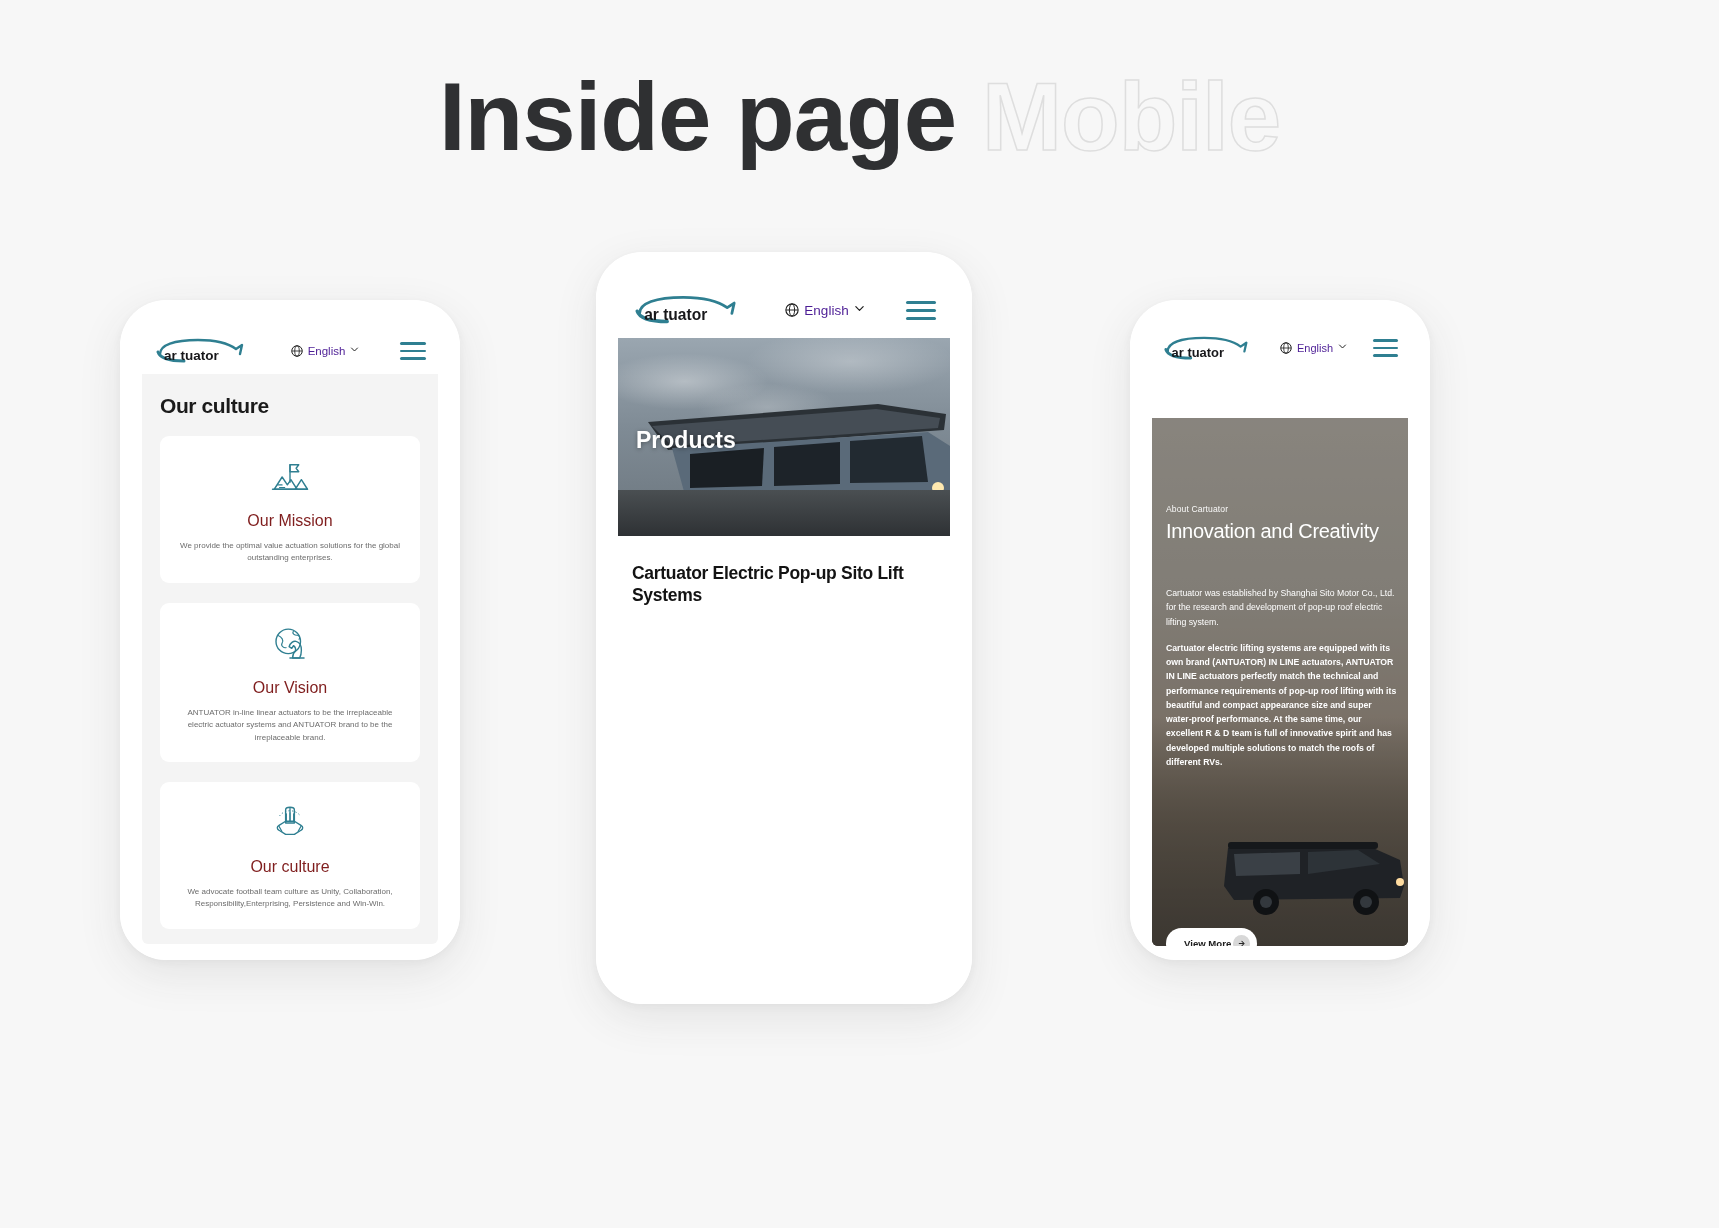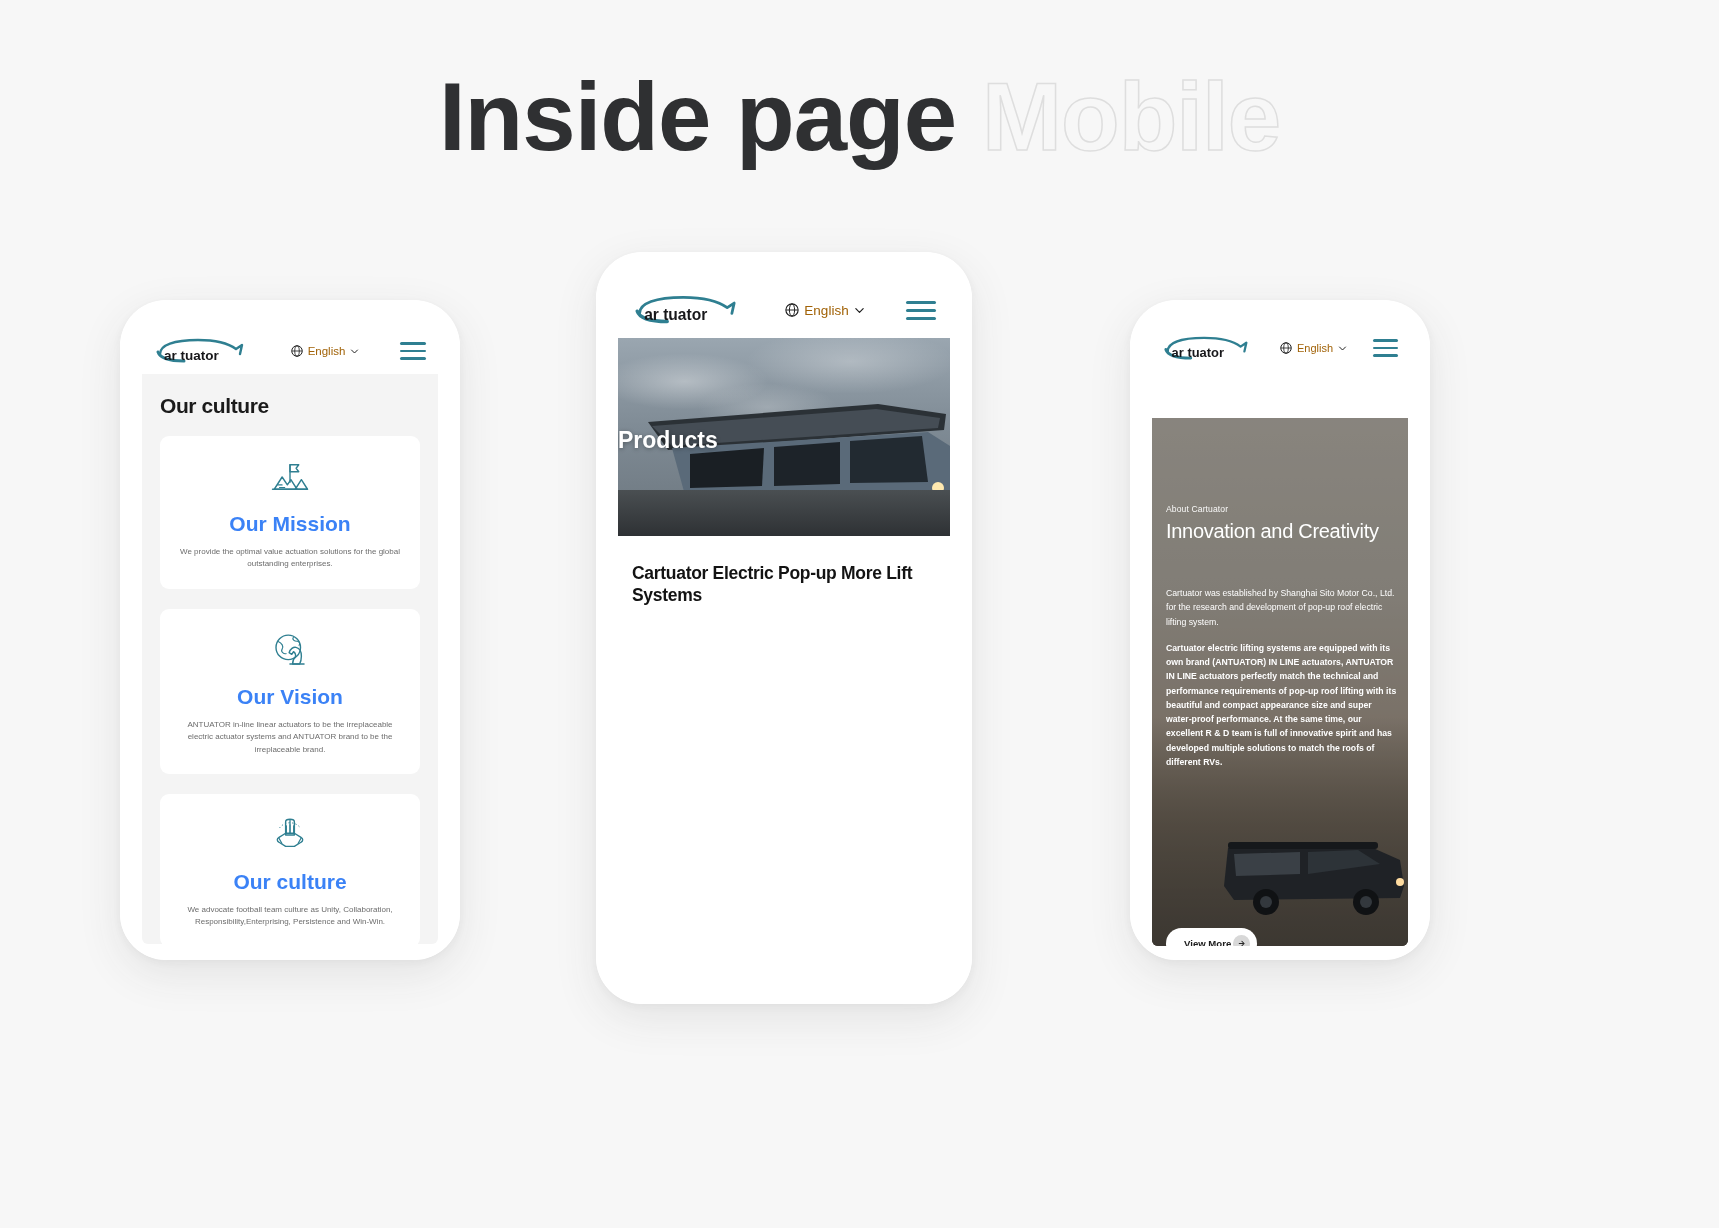--- a/index.html
+++ b/index.html
@@ -45,41 +45,41 @@
     background: #fff; overflow: hidden;
   }
 
   
   .navbar {
     display: flex; align-items: center; justify-content: space-between;
     background: #fff; padding: 0 12px; gap: 24px;
   }
   .logo { display: block; }
   .lang {
-    display: flex; align-items: center; gap: 5px;
-    color: #a16207; white-space: nowrap;
+    display: flex; gap: 5px;
+    color: #4c1d95; white-space: nowrap;
   }
   .globe-ico { display: block; }
   .chev { display: block; }
   .hamburger { display: flex; flex-direction: column; justify-content: center; gap: 5px; }
   .hamburger span { display: block; background: #2f7f91; border-radius: 2px; }
 
   
   #phone1 { left: 120px; top: 300px; width: 340px; height: 660px; }
   #phone1 .screen { top: 28px; bottom: 16px; border-radius: 6px; }
   #phone1 .navbar { height: 46px; }
   #phone1 .hamburger span { width: 26px; height: 2.5px; }
   #phone1 .p1-body { background: #f4f4f4; padding: 14px 18px 10px; height: calc(100% - 46px); }
   #phone1 .p1-title { font-size: 21px; font-weight: 700; color: #1b1b1b; letter-spacing: -0.4px; margin: 6px 0 18px; }
   .culture-card {
     background: #fff; border-radius: 9px;
     padding: 20px 14px 18px; margin-bottom: 20px; text-align: center;
   }
   .culture-card .c-icon { display: flex; justify-content: center; margin-bottom: 14px; }
-  .culture-card .c-title { font-size: 21px; font-weight: 700; color: #3b82f6; margin-bottom: 10px; }
+  .culture-card .c-title { font-size: 16px; font-weight: 400; color: #7f1d1d; margin-bottom: 10px; }
   .culture-card .c-desc { font-size: 8px; line-height: 1.55; color: #6c6c6c; padding: 0 6px; }
 
   
   #phone2 { left: 596px; top: 252px; width: 376px; height: 752px; }
   #phone2 .screen { top: 30px; bottom: 18px; border-radius: 6px; }
   #phone2 .navbar { height: 56px; padding: 0 14px; }
   #phone2 .hamburger span { width: 30px; height: 3px; }
   .hero {
     position: relative; height: 198px; overflow: hidden;
     background: linear-gradient(170deg,#8d9aa4 0%,#77838d 38%,#5d666d 68%,#3c4146 100%);
@@ -93,21 +93,21 @@
       linear-gradient(180deg,#9aa6b0 0%,#7f8b95 45%,#6b757d 100%);
   }
   .hero .truck {
     position: absolute; right: -8px; bottom: 0; width: 330px; height: 148px;
   }
   .hero .ground {
     position: absolute; left: 0; right: 0; bottom: 0; height: 46px;
     background: linear-gradient(180deg,#4a4f52 0%,#2e3134 100%);
   }
   .hero .hero-label {
-    position: absolute; left: 0; bottom: 82px;
+    position: absolute; left: 18px; bottom: 82px;
     font-size: 23px; font-weight: 700; color: #fff;
     text-shadow: 0 1px 4px rgba(0,0,0,0.35);
   }
   .p2-body { padding: 26px 14px 0; }
   .p2-prod-title { font-size: 17.5px; font-weight: 700; color: #131313; line-height: 1.26; letter-spacing: -0.3px; }
   .p2-prod-desc { margin-top: 14px; font-size: 12.6px; line-height: 1.72; color: #555; }
   .prod-card {
     margin: 36px 0 0; background: #f4f4f4; border-radius: 4px;
     height: 248px; position: relative;
   }
@@ -284,21 +284,21 @@
             <circle cx="118" cy="138" r="8" fill="#3d4349"></circle>
             <circle cx="272" cy="136" r="17" fill="#15181b"></circle>
             <circle cx="272" cy="136" r="8.5" fill="#3d4349"></circle>
             <circle cx="310" cy="100" r="6" fill="#ffe9b0"></circle>
           </svg>
           <div class="ground"></div>
           <div class="hero-label">Products</div>
         </div>
 
         <div class="p2-body">
-          <div class="p2-prod-title">Cartuator Electric Pop-up More Lift Systems</div>
+          <div class="p2-prod-title">Cartuator Electric Pop-up Sito Lift Systems</div>
 
         </div>
 
       </div>
     </div>
   </div>
 
   <div class="phone" id="phone3">
     <div class="bezel-inner">
       <div class="screen">

